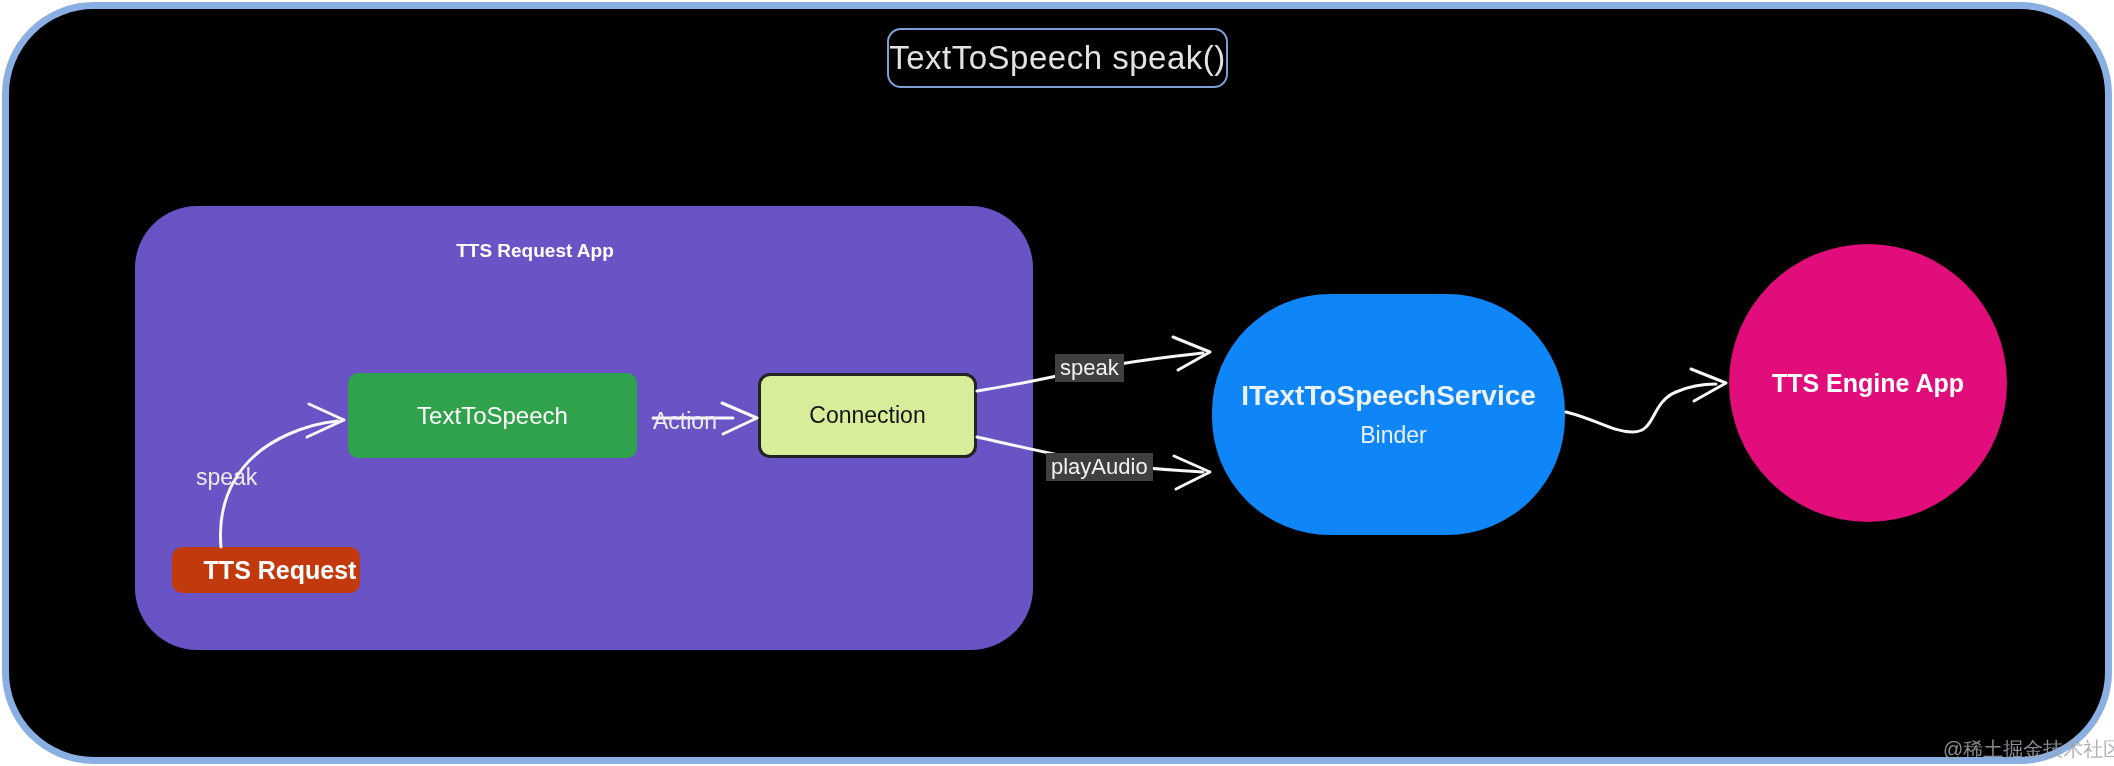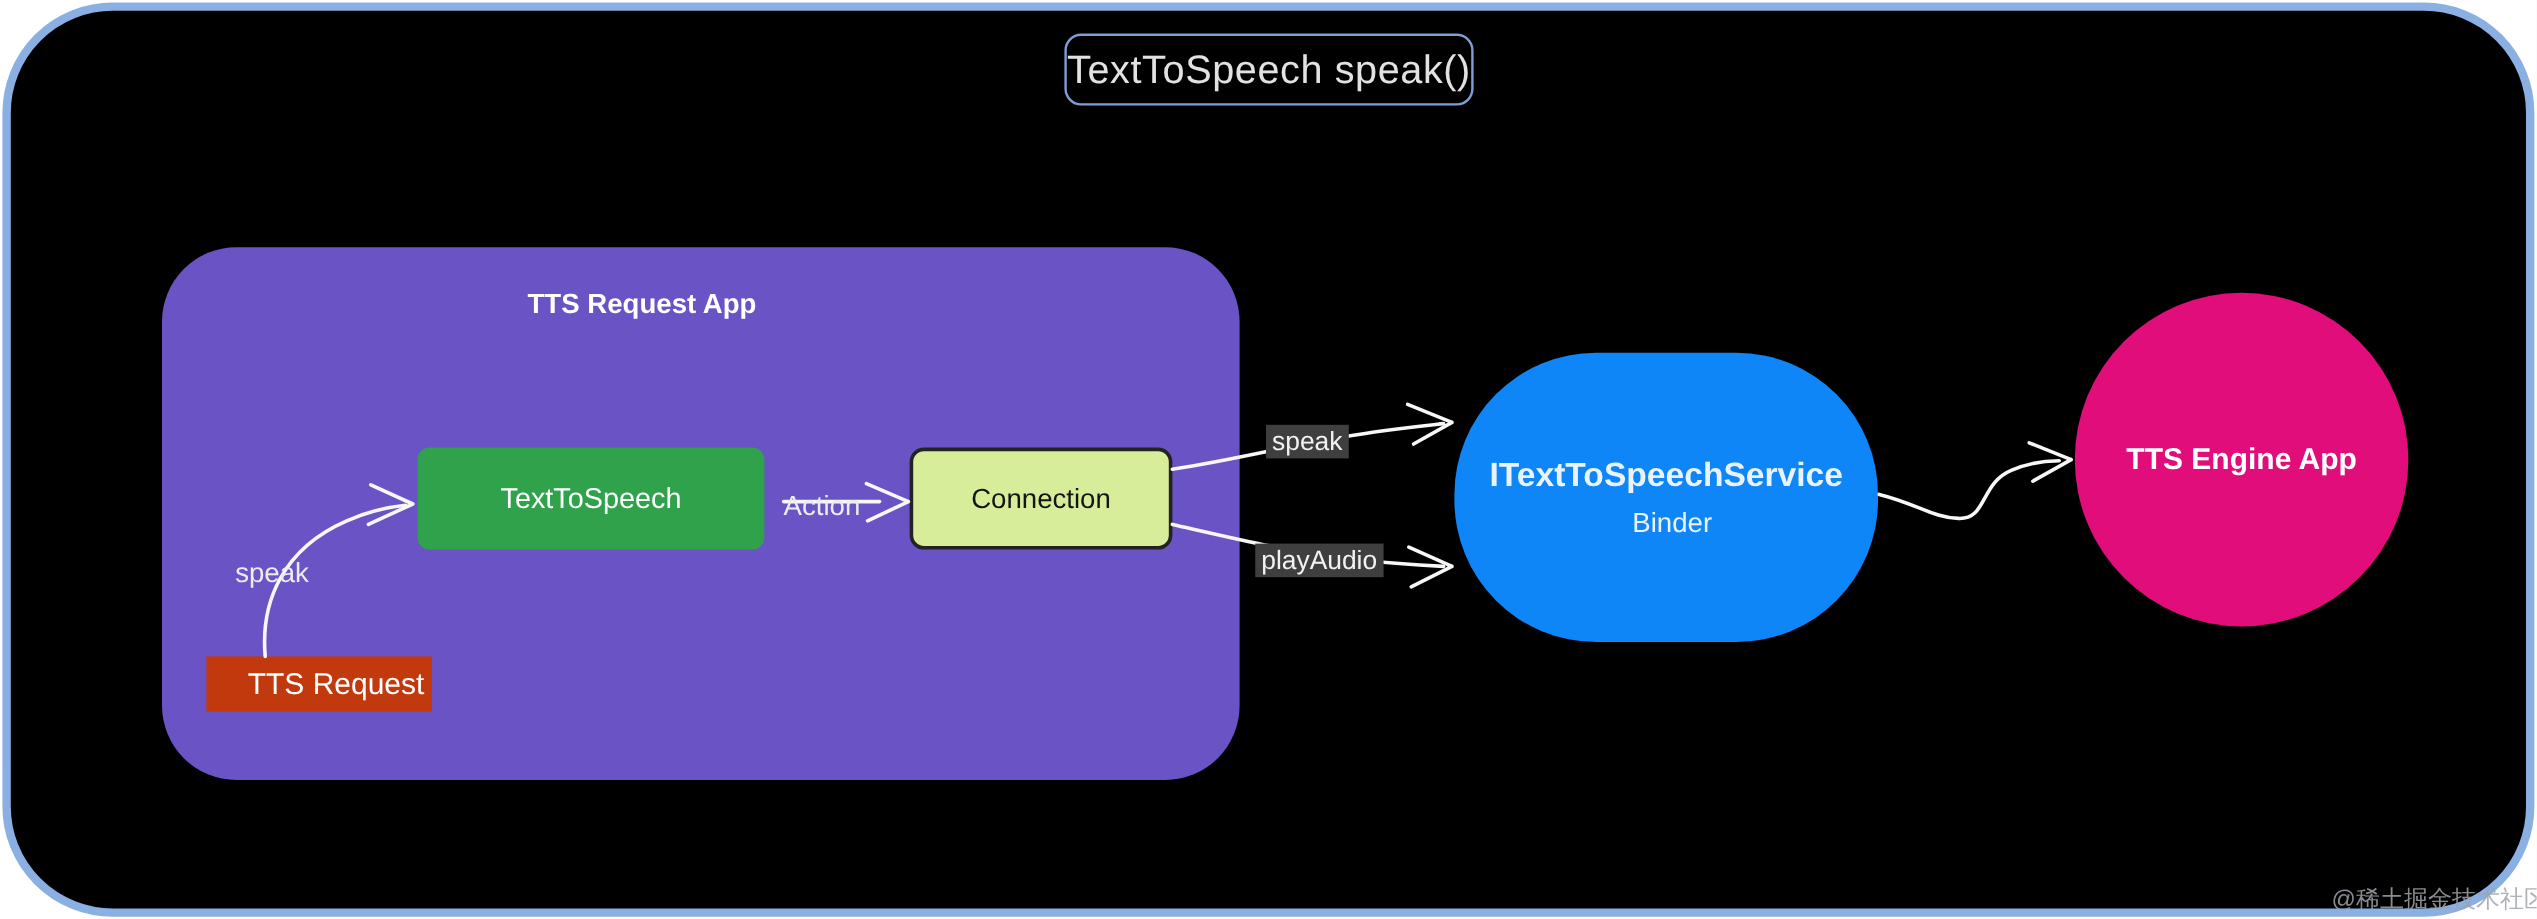--- a/index.html
+++ b/index.html
@@ -40,21 +40,21 @@
     background: #6a53c5;
     border-radius: 62px;
   }
   .group-label {
     position: absolute;
     left: 285px; top: 34px;
     width: 230px;
     text-align: center;
     color: #ffffff;
     font-weight: bold;
-    font-size: 23px;
+    font-size: 19px;
     white-space: nowrap;
   }
   .node {
     position: absolute;
     box-sizing: border-box;
     display: flex; align-items: center; justify-content: center;
     white-space: nowrap;
   }
   .node-green {
     left: 348px; top: 373px;
@@ -70,23 +70,23 @@
     background: #d8ed9a;
     border: 3px solid #232323;
     border-radius: 12px;
     color: #141414;
     font-size: 23px;
   }
   .node-red {
     left: 172px; top: 547px;
     width: 188px; height: 46px;
     background: #c2390e;
-    border-radius: 0;
-    color: #ffffff;
-    font-weight: normal;
+    border-radius: 10px;
+    color: #ffffff;
+    font-weight: bold;
     font-size: 25px;
     padding-left: 28px;
   }
   .node-binder {
     left: 1212px; top: 294px;
     width: 353px; height: 241px;
     background: #0e86f7;
     border-radius: 118px;
     flex-direction: column;
     color: #eaf2fc;

